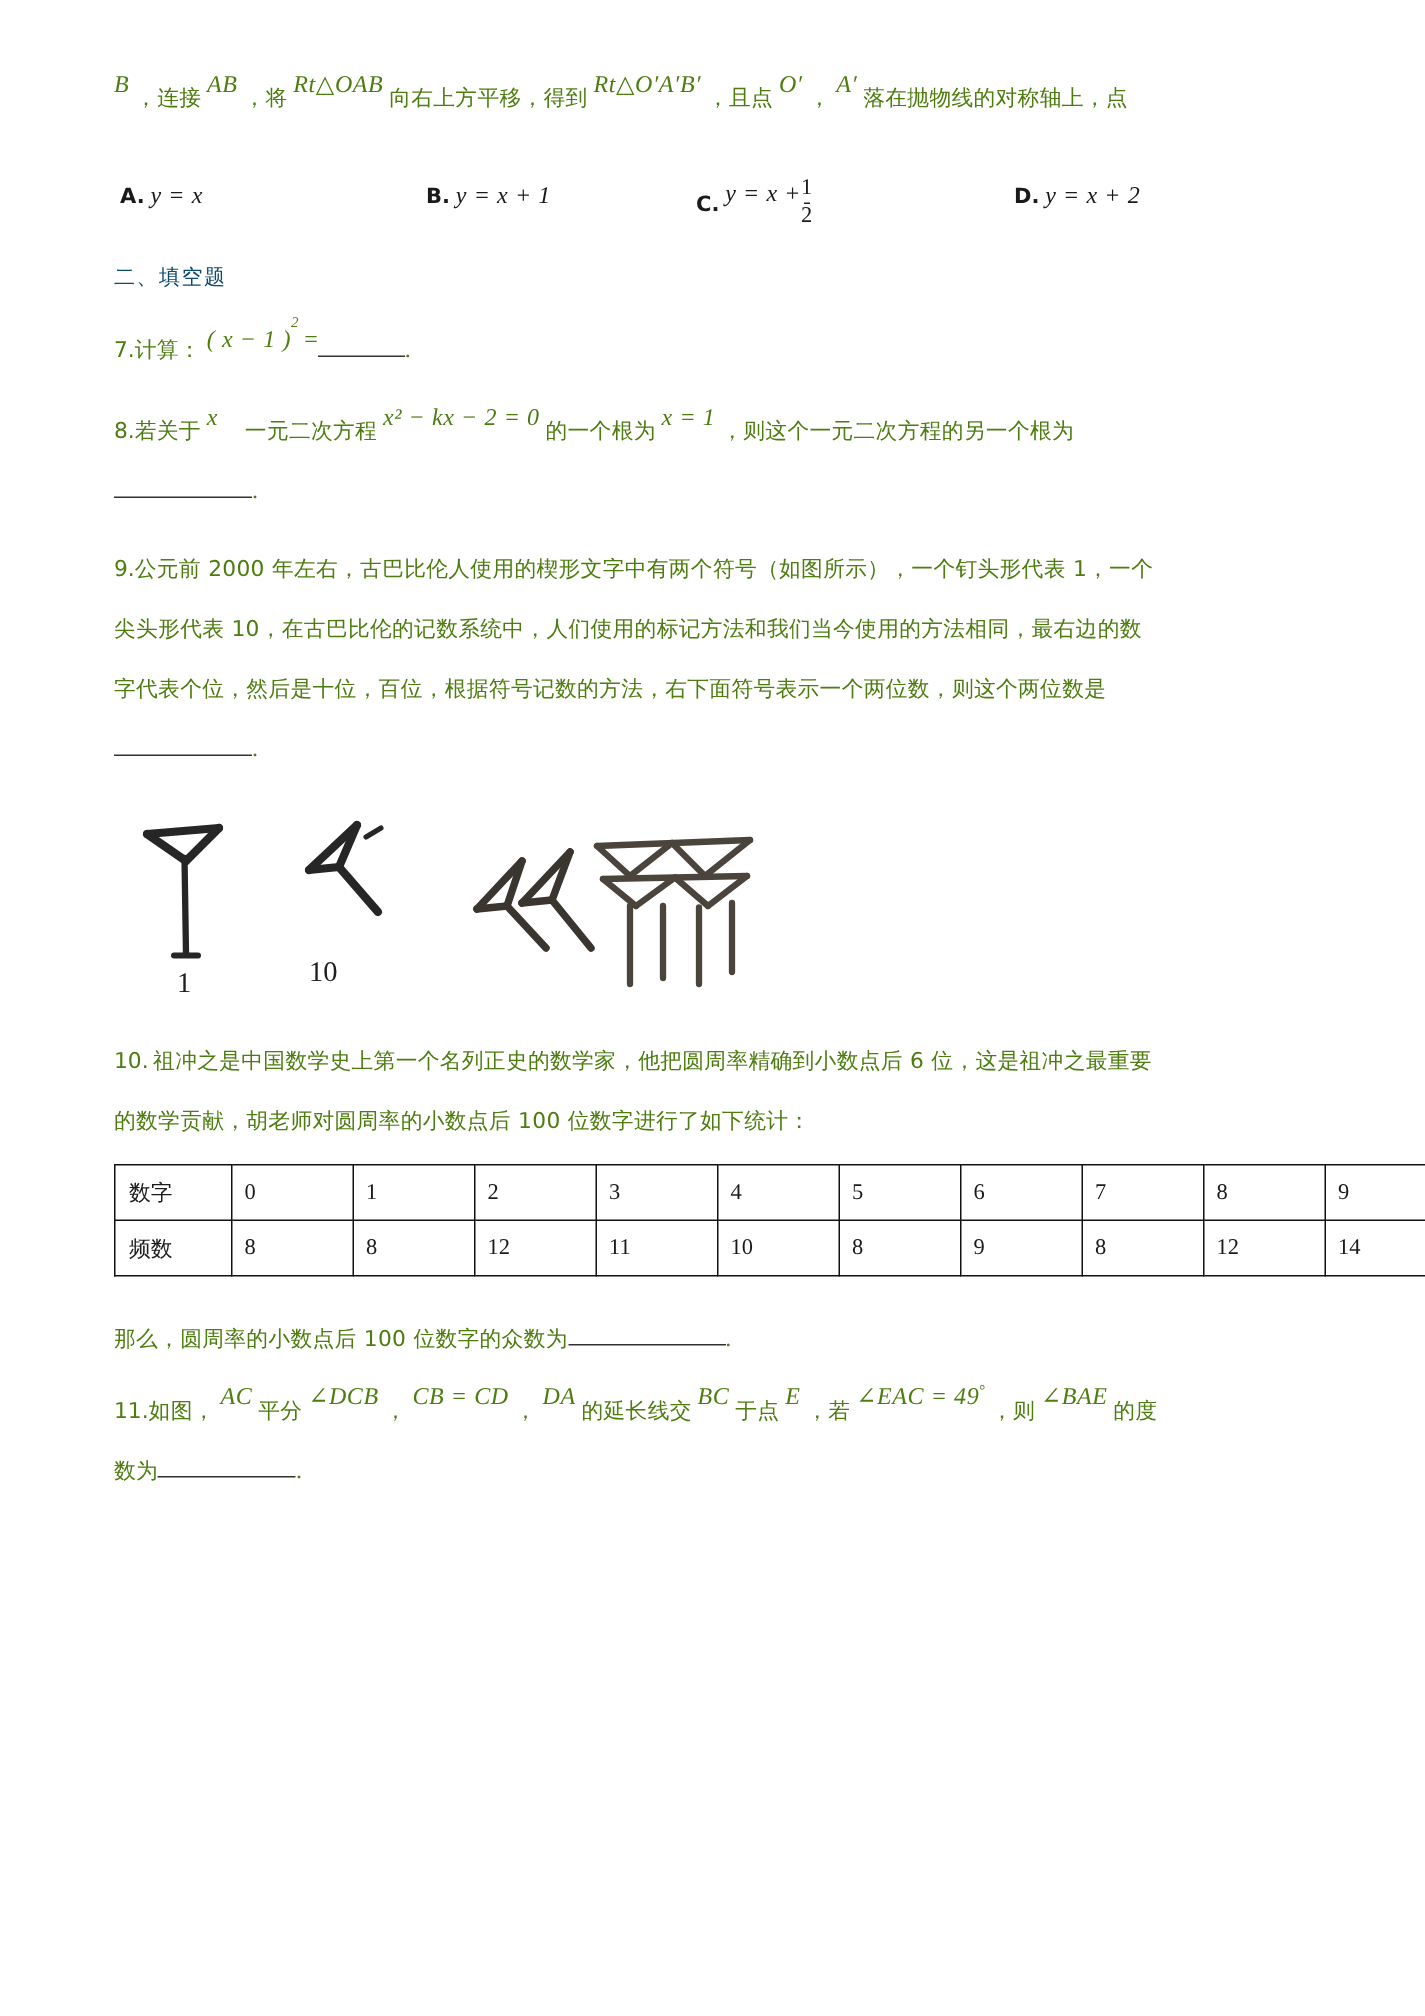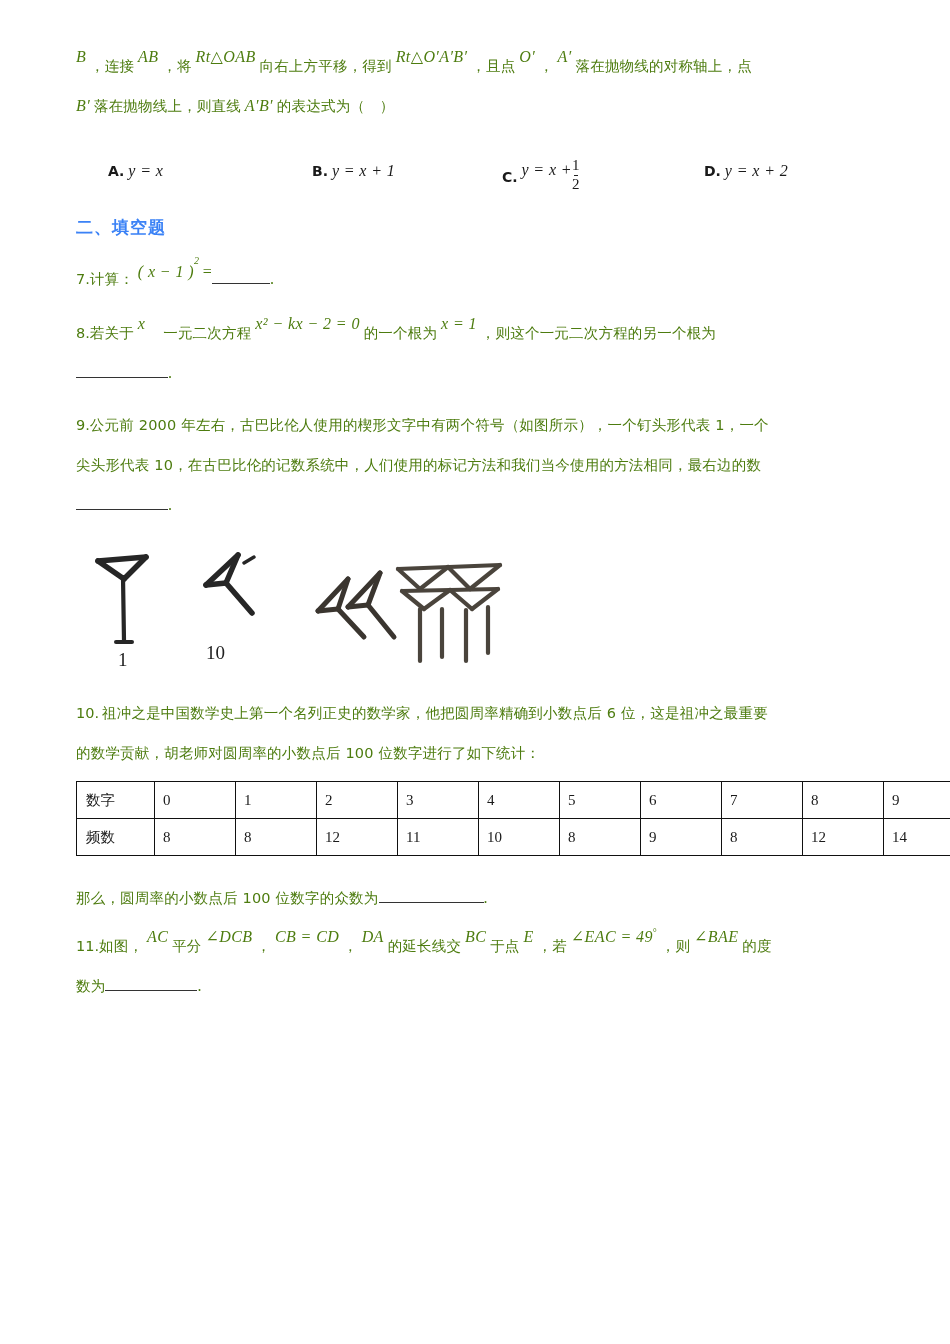--- a/index.html
+++ b/index.html
@@ -90,31 +90,30 @@
   .blank-l {
     display: inline-block;
     border-bottom: 1.3px solid #333;
     width: 105px;
     height: 14px;
   }
 
   
   .section-title {
     font-family: "DejaVu Sans", "Liberation Sans", sans-serif;
-    font-weight: bold;
-    font-size: 17px;
+    font-weight: normal;
+    font-size: 14px;
     letter-spacing: 1px;
-    color: #3b82f6;
+    color: #0c4a6e;
   }
 
   
   .choices {
     position: relative;
     height: 52px;
-    margin-left: 28px;
   }
   .choice {
     position: absolute;
     white-space: nowrap;
     font-size: 15.5px;
   }
   .choice .lab {
     font-family: "DejaVu Sans", "Liberation Sans", sans-serif;
     font-weight: bold;
     font-size: 14px;
@@ -177,37 +176,31 @@
       <span class="mi raise">Rt△OAB</span>
       <span class="cn">向右上方平移，得到</span>
       <span class="mi raise">Rt△O′A′B′</span>
       <span class="cn">，且点</span>
       <span class="mi raise">O′</span>
       <span class="cn">，</span>
       <span class="mi raise">A′</span>
       <span class="cn">落在抛物线的对称轴上，点</span>
     </div>
 
-    <div class="line">
-      <span class="mi">B′</span>
-      <span class="cn">落在抛物线上，则直线</span>
-      <span class="mi">A′B′</span>
-      <span class="cn">的表达式为（　）</span>
-    </div>
 
     <div class="choices" style="margin-top:22px">
       <div class="choice" style="left:4px; top:14px;">
         <span class="lab">A.</span>
         <span class="mi">y = x</span>
       </div>
       <div class="choice" style="left:208px; top:14px;">
         <span class="lab">B.</span>
         <span class="mi">y = x + 1</span>
       </div>
-      <div class="choice" style="left:398px; top:10px;">
+      <div class="choice" style="left:388px; top:10px;">
         <span class="lab">C.</span>
         <span class="mi raise-sm">y = x +</span><span class="frac"><span class="num">1</span><span class="bar"></span><span class="den">2</span></span>
       </div>
       <div class="choice" style="left:600px; top:14px;text-align:right;">
         <span class="lab">D.</span>
         <span class="mi">y = x + 2</span>
       </div>
     </div>
 
     <div class="section-title" style="margin-top:16px;">二、填空题</div>
@@ -229,20 +222,23 @@
     </div>
     <div class="line">
       <span class="blank-m"></span><span class="mn">.</span>
     </div>
 
     <div class="line" style="margin-top:12px;">
       <span class="qnum">9.</span><span class="cn">公元前 2000 年左右，古巴比伦人使用的楔形文字中有两个符号（如图所示），一个钉头形代表 1，一个</span>
     </div>
     <div class="line">
       <span class="cn">尖头形代表 10，在古巴比伦的记数系统中，人们使用的标记方法和我们当今使用的方法相同，最右边的数</span>
+    </div>
+    <div class="line">
+      <span class="cn">字代表个位，然后是十位，百位，根据符号记数的方法，右下面符号表示一个两位数，则这个两位数是</span>
     </div>
     <div class="line">
       <span class="blank-m"></span><span class="mn">.</span>
     </div>
 
     <div class="figure" style="margin-top:8px;">
       <svg width="440" height="150" viewBox="0 0 440 150">
         <g fill="none" stroke="#262626" stroke-linecap="round" stroke-linejoin="round">
 
           <g stroke-width="5.5">

